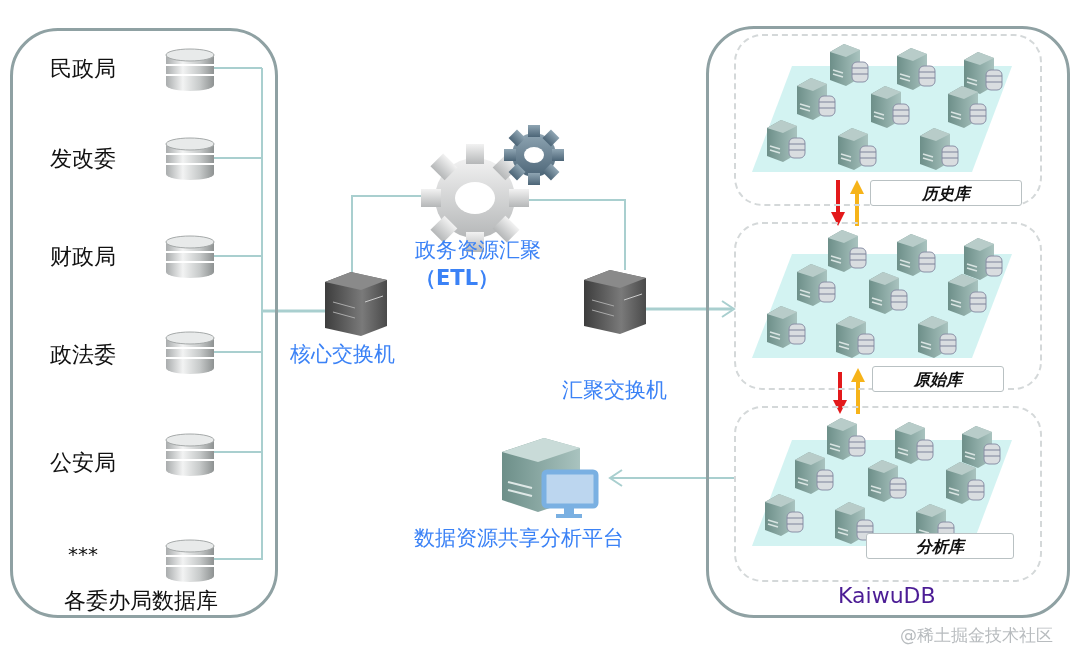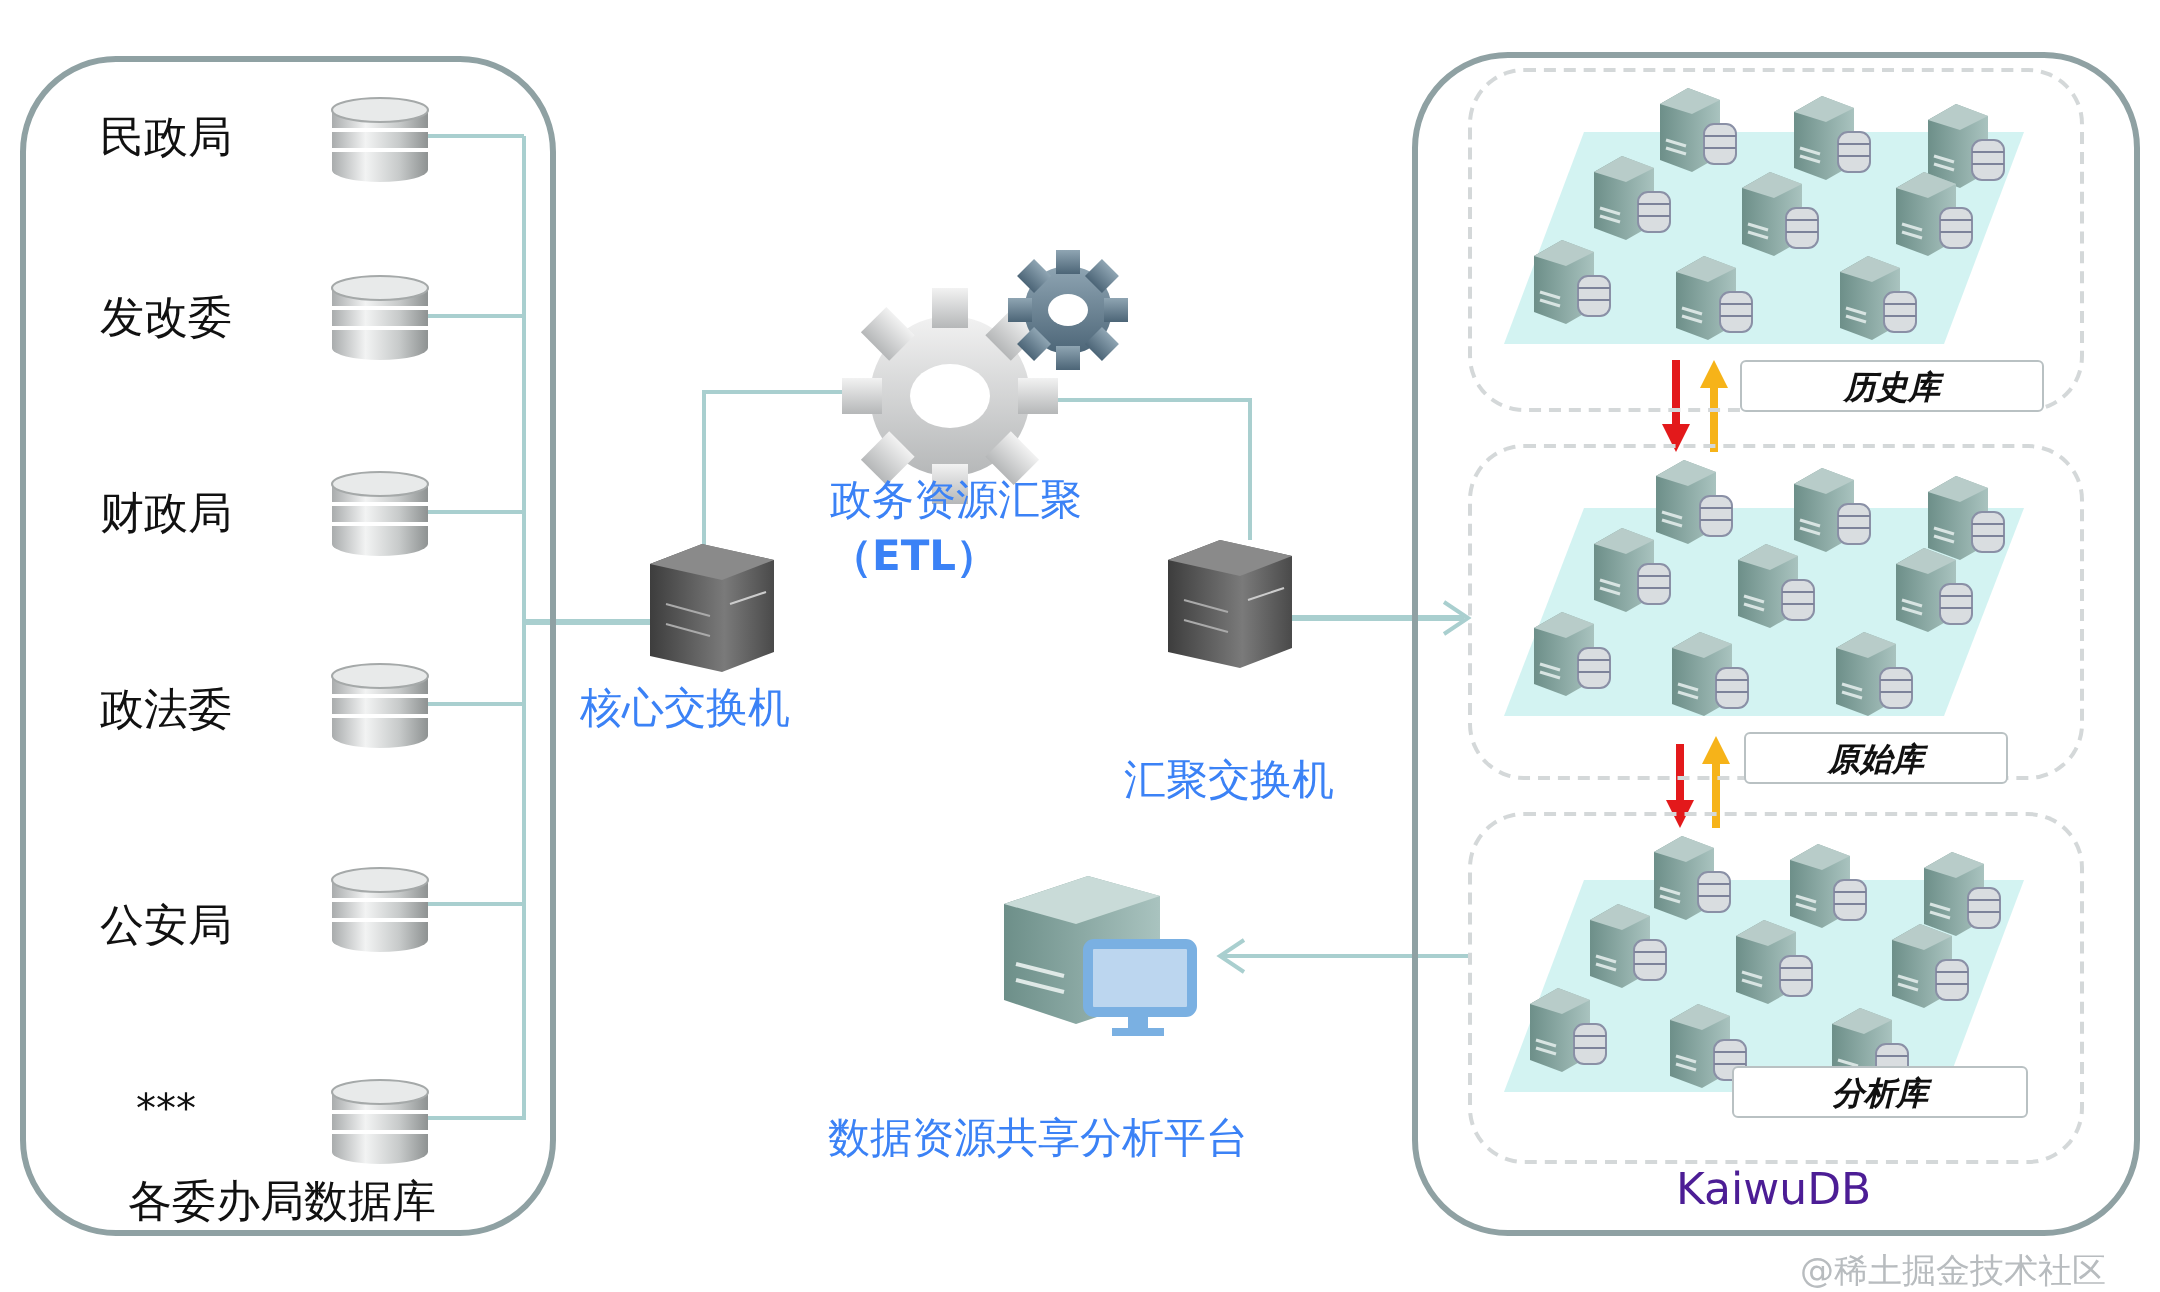--- a/index.html
+++ b/index.html
@@ -267,21 +267,21 @@
 <div class="dept-label" style="left:50px;top:242px;">财政局</div>
 <div class="dept-label" style="left:50px;top:340px;">政法委</div>
 <div class="dept-label" style="left:50px;top:448px;">公安局</div>
 <div class="dept-label" style="left:68px;top:542px;font-size:20px;">***</div>
 <div class="dept-label" style="left:64px;top:586px;">各委办局数据库</div>
 
 <div class="serif-label" style="left:415px;top:236px;">政务资源汇聚</div>
 <div class="serif-label" style="left:415px;top:264px;font-family:'DejaVu Sans',sans-serif;font-weight:bold;">（ETL）</div>
 <div class="serif-label" style="left:290px;top:340px;">核心交换机</div>
 <div class="serif-label" style="left:562px;top:348px;margin-top:28px;">汇聚交换机</div>
-<div class="serif-label" style="left:414px;top:524px;margin-top:31px;">数据资源共享分析平台</div>
+<div class="serif-label" style="left:414px;top:524px;">数据资源共享分析平台</div>
 
 <div class="panel" style="left:706px;top:26px;width:364px;height:592px;"></div>
 <div class="group-box" style="left:734px;top:34px;width:308px;height:172px;"></div>
 <div class="group-box" style="left:734px;top:222px;width:308px;height:168px;"></div>
 <div class="group-box" style="left:734px;top:406px;width:308px;height:176px;"></div>
 <div class="db-label" style="left:870px;top:180px;width:152px;">历史库</div>
 <div class="db-label" style="left:872px;top:366px;width:132px;">原始库</div>
 <div class="db-label" style="left:866px;top:533px;width:148px;">分析库</div>
 <div class="abs" style="left:838px;top:583px;font-size:22px;color:#4c1d95;font-family:'DejaVu Sans',sans-serif;">KaiwuDB</div>
 

